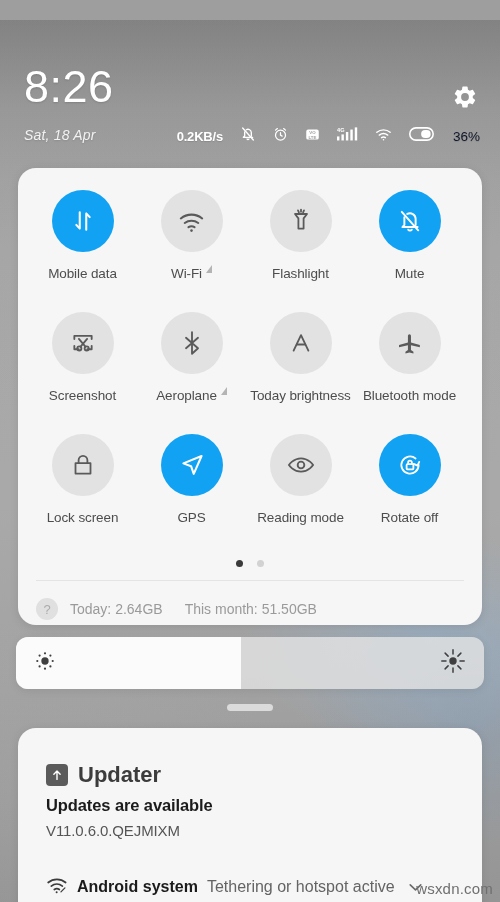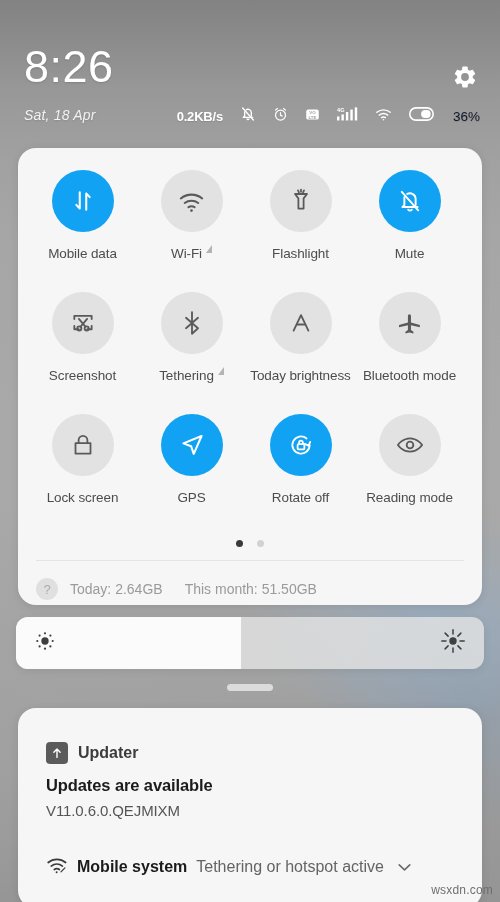--- a/index.html
+++ b/index.html
@@ -25,21 +25,21 @@
       radial-gradient(ellipse 220px 170px at 470px 700px, rgba(126,155,186,0.40) 0%, rgba(126,155,186,0.0) 75%),
       radial-gradient(ellipse 300px 200px at 40px 760px, rgba(168,168,168,0.35) 0%, rgba(168,168,168,0) 80%),
       linear-gradient(180deg, #8e8e8e 0%, #a0a0a0 10%, #a8a8a8 26%, #a9a9a9 55%, #a3a3a3 74%, #9b9b9b 88%, #959595 100%);
   }
   #wallpaper-dim {
     position: absolute;
     inset: 0;
     background: linear-gradient(180deg, rgba(90,90,90,0.22) 0%, rgba(120,120,120,0.06) 18%, rgba(255,255,255,0.0) 45%);
   }
 
-  #screen { position: absolute; inset: 0; }
+  #screen { position: absolute; inset: 0; margin-top: 20px; }
 
   
   .header { position: absolute; top: 0; left: 0; right: 0; height: 142px; }
 
   .clock {
     position: absolute;
     left: 24px;
     top: 44px;
     font-size: 45px;
     line-height: 45px;
@@ -252,21 +252,21 @@
     gap: 10px;
     cursor: pointer;
   }
   .app-ico {
     width: 22px; height: 22px;
     border-radius: 4px;
     background: #5b5b5b;
     display: flex; align-items: center; justify-content: center;
     flex: none;
   }
-  .app-name { font-size: 16px; font-weight: bold; color: #3c3c3c; }
+  .app-name { font-size: 22px; font-weight: bold; color: #3c3c3c; }
 
   .notif-title {
     position: absolute;
     left: 28px;
     top: 68px;
     font-size: 16.5px;
     font-weight: bold;
     color: #1b1b1b;
     letter-spacing: -0.1px;
   }
@@ -295,21 +295,21 @@
     margin-left: 5px;
     color: #6a6a6a;
     font-size: 14px;
     line-height: 1;
   }
 
   .watermark {
     position: absolute;
     right: 7px;
     bottom: 5px;
-    font-size: 12px;
+    font-size: 15px;
     color: #6f6f6f;
     letter-spacing: 0.2px;
   }
 </style>
 </head>
 <body>
 
 <div id="screen">
 
   <div id="wallpaper"></div>
@@ -453,21 +453,21 @@
         </div>
       </div>
 
       <div class="tile">
         <div class="tile-circle">
           <svg width="24" height="26" viewBox="0 0 20 26" fill="none" stroke="#5a5a5a" stroke-width="1.85" stroke-linecap="round" stroke-linejoin="round">
             <path d="M10 2.2v21.6l6-5.6-12-10.4M4 18.2l12-10.4"></path>
           </svg>
         </div>
         <div class="lbl-wrap">
-          <span class="tile-label">Tethering</span>
+          <span class="tile-label">Aeroplane</span>
           <span class="expand-tri"></span>
         </div>
       </div>
 
       <div class="tile">
         <div class="tile-circle">
           <svg width="26" height="26" viewBox="0 0 24 24" fill="none" stroke="#5a5a5a" stroke-width="1.7" stroke-linecap="round" stroke-linejoin="round">
             <path d="M5.2 19L12 4.8 18.8 19"></path>
             <path d="M8.1 13.4h7.8"></path>
           </svg>
@@ -501,46 +501,46 @@
       </div>
 
       <div class="tile on">
         <div class="tile-circle">
           <svg width="28" height="28" viewBox="0 0 24 24" fill="none" stroke="#ffffff" stroke-width="1.75" stroke-linejoin="round">
             <path d="M20.2 4.3L4.6 10.6l6.6 2.4 2.3 6.6z"></path>
           </svg>
         </div>
         <div class="lbl-wrap">
           <span class="tile-label">GPS</span>
+        </div>
+      </div>
+
+      <div class="tile">
+        <div class="tile-circle">
+          <svg width="28" height="24" viewBox="0 0 26 20" fill="none" stroke="#5a5a5a" stroke-width="1.7">
+            <path d="M1.8 10S5.8 3.8 13 3.8 24.2 10 24.2 10 20.2 16.2 13 16.2 1.8 10 1.8 10z"></path>
+            <circle cx="13" cy="10" r="3.1"></circle>
+          </svg>
+        </div>
+        <div class="lbl-wrap">
+          <span class="tile-label">Reading mode</span>
         </div>
       </div>
 
       <div class="tile on">
         <div class="tile-circle">
           <svg width="28" height="28" viewBox="0 0 24 24" fill="none" stroke="#ffffff" stroke-width="1.55" stroke-linecap="round" stroke-linejoin="round">
             <path d="M19.4 12a7.4 7.4 0 1 1-2.6-5.6"></path>
             <path d="M19.9 9.3l-1.5 3.2-3.2-1.5"></path>
             <rect x="9.1" y="11.2" width="5.8" height="4.5" rx="0.7"></rect>
             <path d="M10.4 11.2v-1.4a1.6 1.6 0 0 1 3.2 0v1.4"></path>
           </svg>
         </div>
         <div class="lbl-wrap">
           <span class="tile-label">Rotate off</span>
-        </div>
-      </div>
-
-      <div class="tile">
-        <div class="tile-circle">
-          <svg width="28" height="24" viewBox="0 0 26 20" fill="none" stroke="#5a5a5a" stroke-width="1.7">
-            <path d="M1.8 10S5.8 3.8 13 3.8 24.2 10 24.2 10 20.2 16.2 13 16.2 1.8 10 1.8 10z"></path>
-            <circle cx="13" cy="10" r="3.1"></circle>
-          </svg>
-        </div>
-        <div class="lbl-wrap">
-          <span class="tile-label">Reading mode</span>
         </div>
       </div>
     </div>
 
     <div class="dots">
       <span class="dot active"></span>
       <span class="dot"></span>
     </div>
 
     <div class="divider"></div>
@@ -594,21 +594,21 @@
     <div class="notif-second">
       <span>
         <svg width="22" height="18" viewBox="0 0 24 20" fill="none" stroke="#3c3c3c" stroke-width="1.9" stroke-linecap="round">
           <path d="M2.2 7.2a15 15 0 0 1 19.4 0"></path>
           <path d="M5.6 11.2a10 10 0 0 1 12.4 0"></path>
           <path d="M9 15a5 5 0 0 1 5.6 0"></path>
           <circle cx="11.6" cy="18.1" r="1.1" fill="#3c3c3c" stroke="none"></circle>
           <path d="M16.4 17.6l4.4-4.4" stroke-width="1.4"></path>
         </svg>
       </span>
-      <span class="sys-name">Mobile system</span>
+      <span class="sys-name">Android system</span>
       <span class="sys-text">Tethering or hotspot active</span>
       <span class="chev">
         <svg width="13" height="9" viewBox="0 0 14 9" fill="none" stroke="#6a6a6a" stroke-width="1.7" stroke-linecap="round" stroke-linejoin="round">
           <path d="M1.3 1.6L7 7.1l5.7-5.5"></path>
         </svg>
       </span>
     </div>
   </div>
 
   <div class="watermark">wsxdn.com</div>

